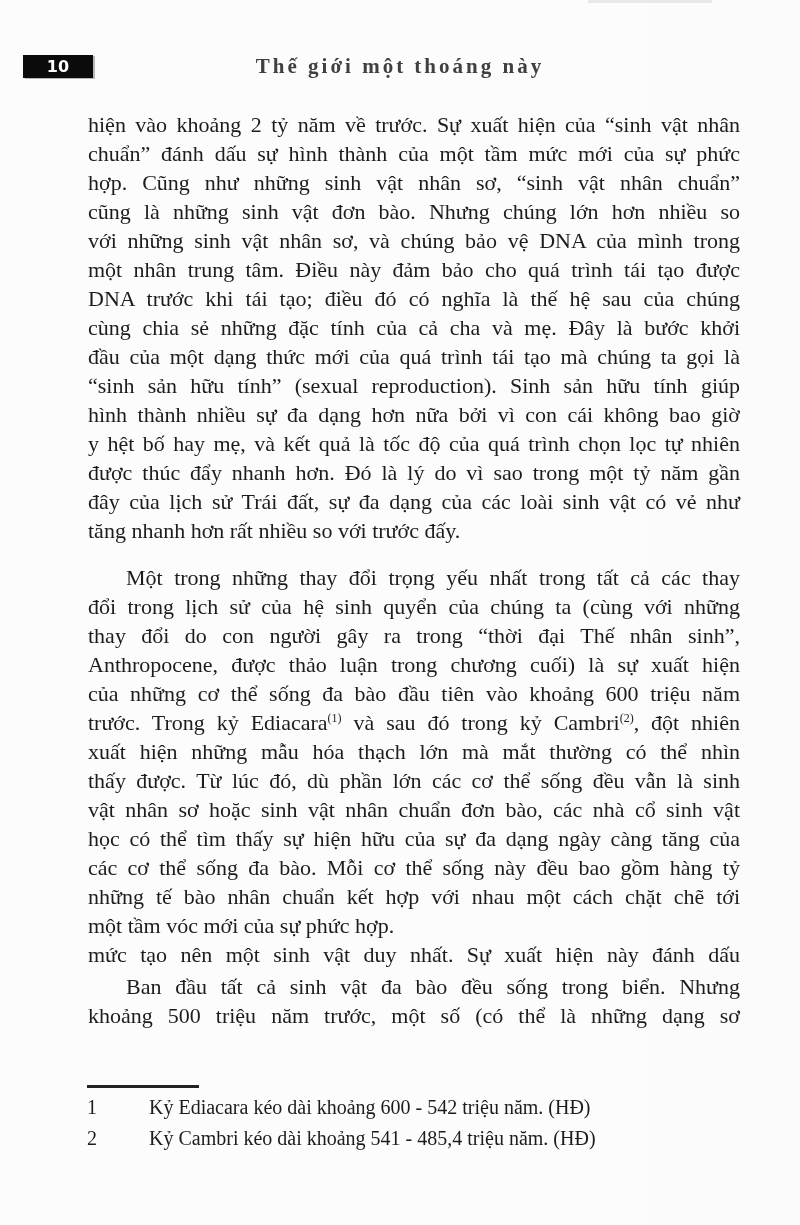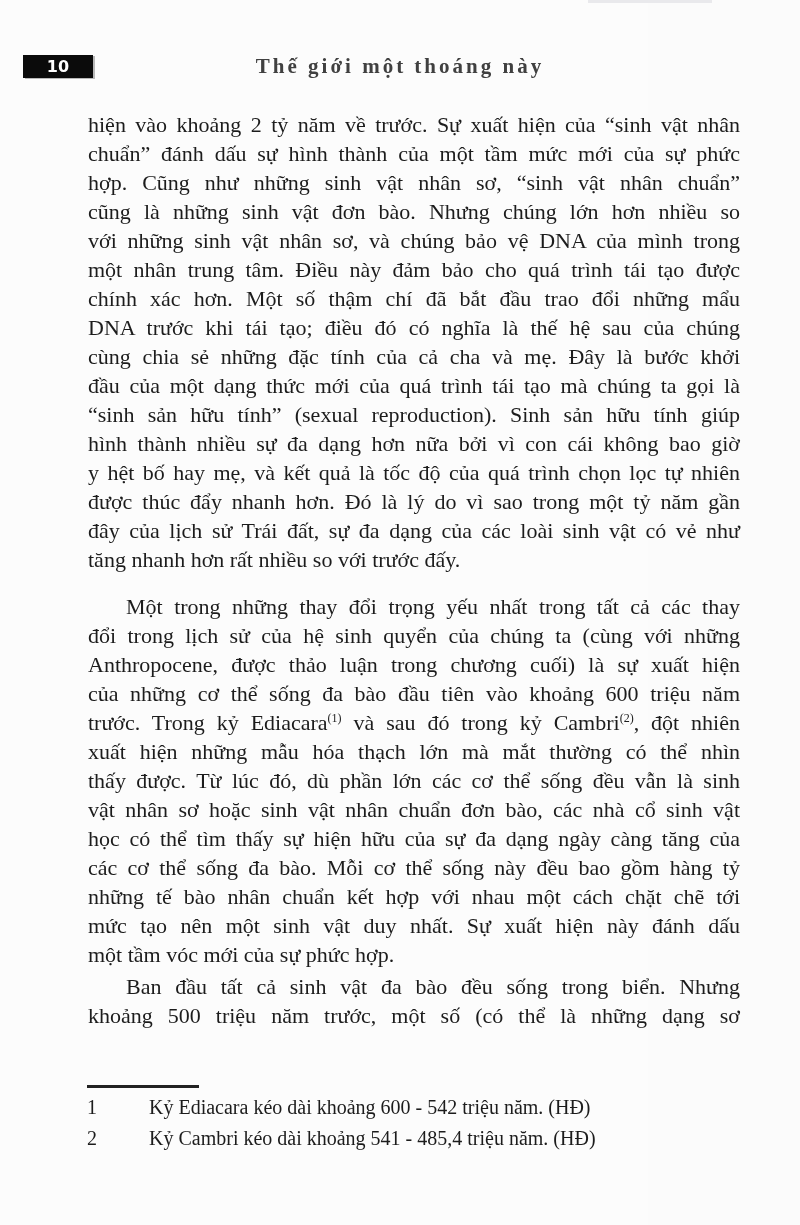--- a/index.html
+++ b/index.html
@@ -86,46 +86,46 @@
 
   <div class="body-block">
 
     <div class="para p1">
       <div class="line">hiện vào khoảng 2 tỷ năm về trước. Sự xuất hiện của “sinh vật nhân</div>
       <div class="line">chuẩn” đánh dấu sự hình thành của một tầm mức mới của sự phức</div>
       <div class="line">hợp. Cũng như những sinh vật nhân sơ, “sinh vật nhân chuẩn”</div>
       <div class="line">cũng là những sinh vật đơn bào. Nhưng chúng lớn hơn nhiều so</div>
       <div class="line">với những sinh vật nhân sơ, và chúng bảo vệ DNA của mình trong</div>
       <div class="line">một nhân trung tâm. Điều này đảm bảo cho quá trình tái tạo được</div>
-      <div class="line">chính xác hơn. Một số thậm chí đã bắt đầu trao đổi những mẩu</div>
       <div class="line">DNA trước khi tái tạo; điều đó có nghĩa là thế hệ sau của chúng</div>
       <div class="line">cùng chia sẻ những đặc tính của cả cha và mẹ. Đây là bước khởi</div>
       <div class="line">đầu của một dạng thức mới của quá trình tái tạo mà chúng ta gọi là</div>
       <div class="line">“sinh sản hữu tính” (sexual reproduction). Sinh sản hữu tính giúp</div>
       <div class="line">hình thành nhiều sự đa dạng hơn nữa bởi vì con cái không bao giờ</div>
       <div class="line">y hệt bố hay mẹ, và kết quả là tốc độ của quá trình chọn lọc tự nhiên</div>
       <div class="line">được thúc đẩy nhanh hơn. Đó là lý do vì sao trong một tỷ năm gần</div>
       <div class="line">đây của lịch sử Trái đất, sự đa dạng của các loài sinh vật có vẻ như</div>
       <div class="line lastline">tăng nhanh hơn rất nhiều so với trước đấy.</div>
     </div>
 
     <div class="para p2">
       <div class="line indent">Một trong những thay đổi trọng yếu nhất trong tất cả các thay</div>
       <div class="line">đổi trong lịch sử của hệ sinh quyển của chúng ta (cùng với những</div>
+      <div class="line">thay đổi do con người gây ra trong “thời đại Thế nhân sinh”,</div>
       <div class="line">Anthropocene, được thảo luận trong chương cuối) là sự xuất hiện</div>
       <div class="line">của những cơ thể sống đa bào đầu tiên vào khoảng 600 triệu năm</div>
       <div class="line"><span>trước. Trong kỷ Ediacara</span><sup class="fnref">(1)</sup><span> và sau đó trong kỷ Cambri</span><sup class="fnref">(2)</sup><span>, đột nhiên</span></div>
       <div class="line">xuất hiện những mẫu hóa thạch lớn mà mắt thường có thể nhìn</div>
       <div class="line">thấy được. Từ lúc đó, dù phần lớn các cơ thể sống đều vẫn là sinh</div>
       <div class="line">vật nhân sơ hoặc sinh vật nhân chuẩn đơn bào, các nhà cổ sinh vật</div>
       <div class="line">học có thể tìm thấy sự hiện hữu của sự đa dạng ngày càng tăng của</div>
       <div class="line">các cơ thể sống đa bào. Mỗi cơ thể sống này đều bao gồm hàng tỷ</div>
       <div class="line">những tế bào nhân chuẩn kết hợp với nhau một cách chặt chẽ tới</div>
+      <div class="line lastline">một tầm vóc mới của sự phức hợp.</div>
       <div class="line">mức tạo nên một sinh vật duy nhất. Sự xuất hiện này đánh dấu</div>
-      <div class="line lastline">một tầm vóc mới của sự phức hợp.</div>
     </div>
 
     <div class="para p3">
       <div class="line indent">Ban đầu tất cả sinh vật đa bào đều sống trong biển. Nhưng</div>
       <div class="line">khoảng 500 triệu năm trước, một số (có thể là những dạng sơ</div>
     </div>
 
   </div>
 
   <div class="footnote-rule"></div>

